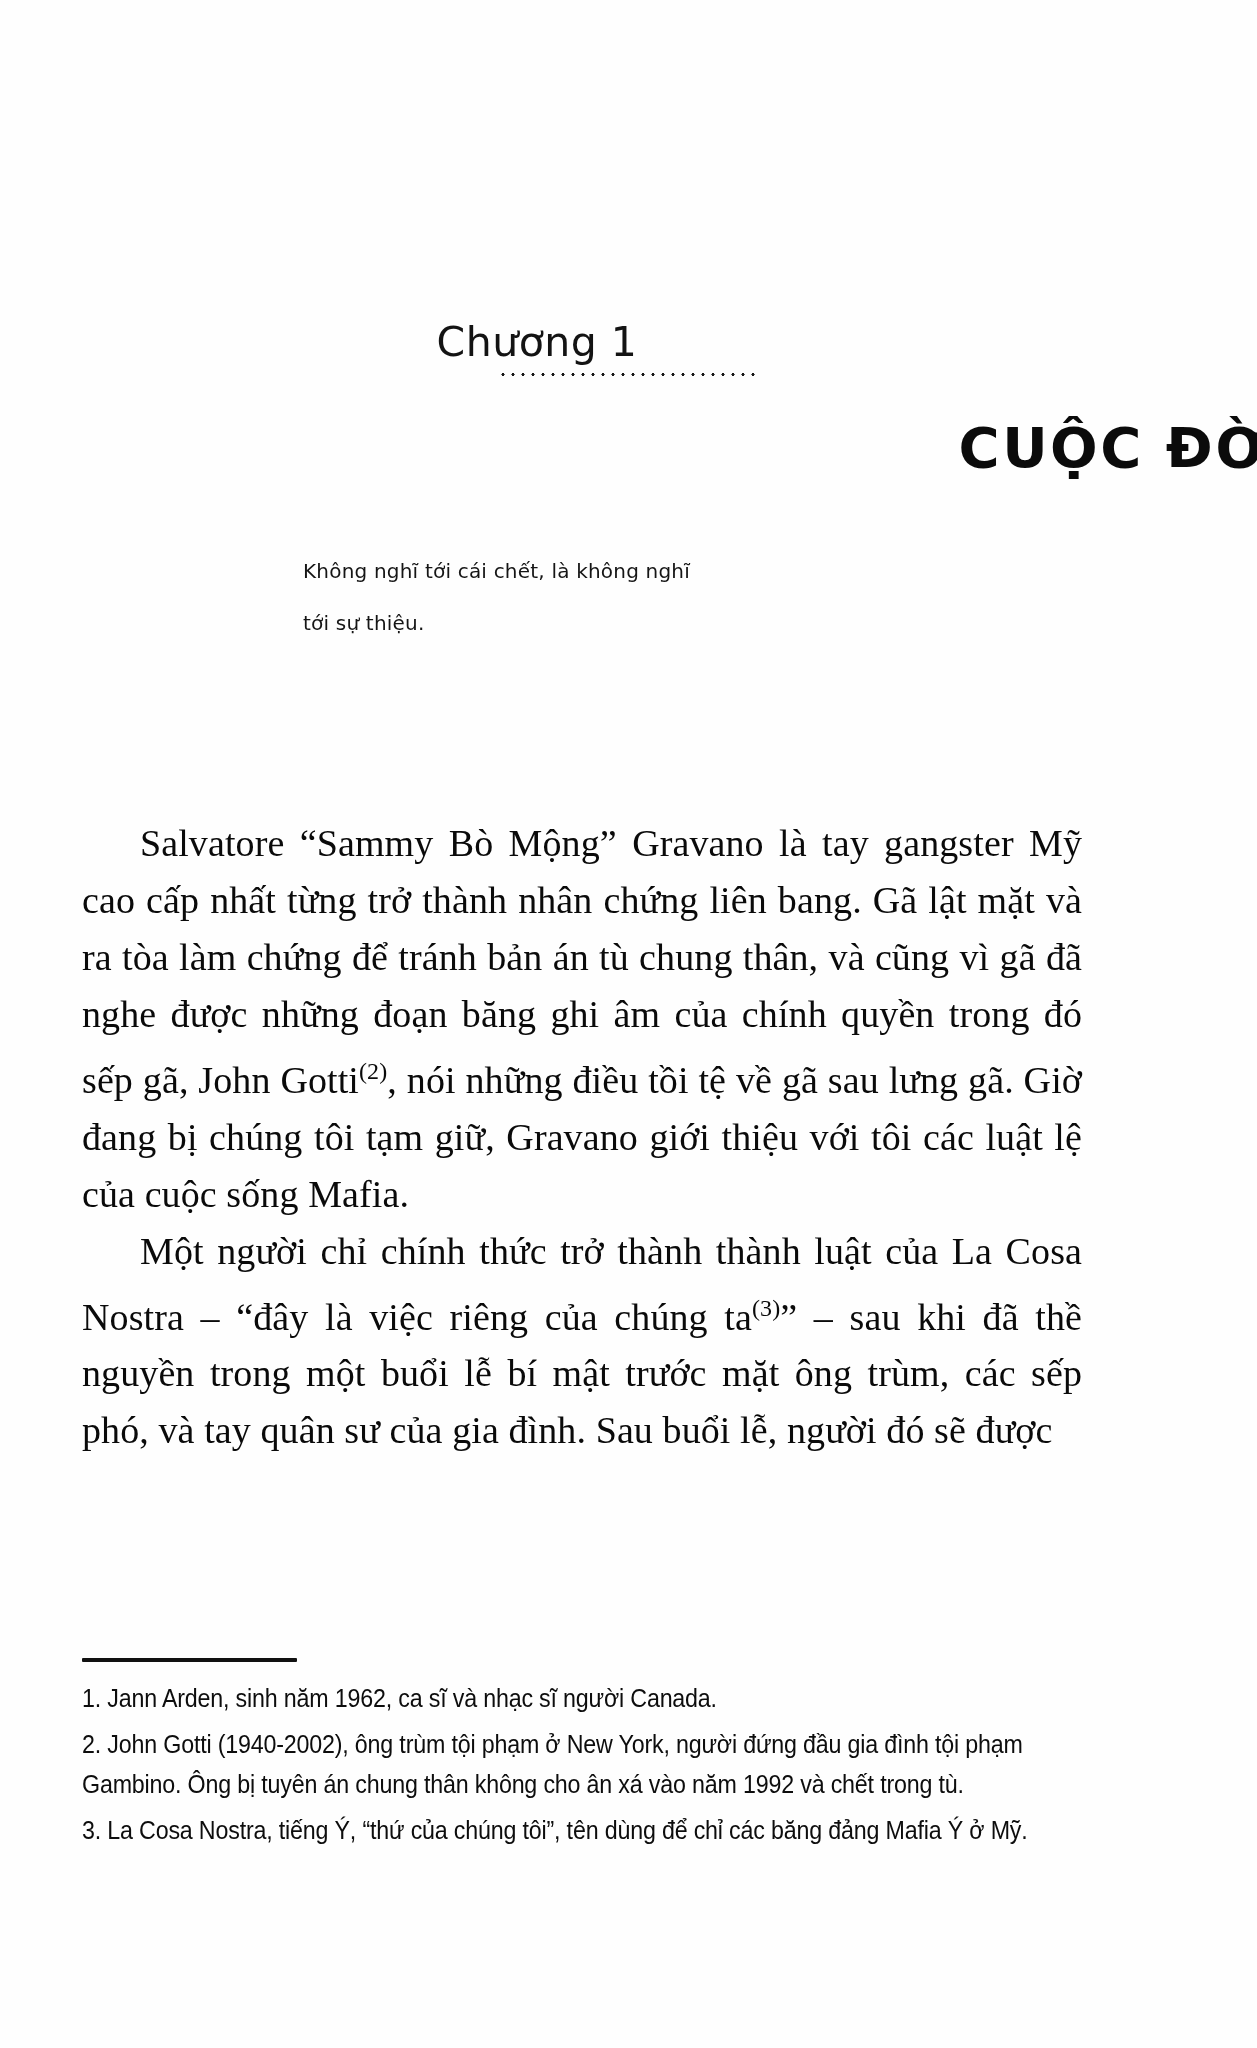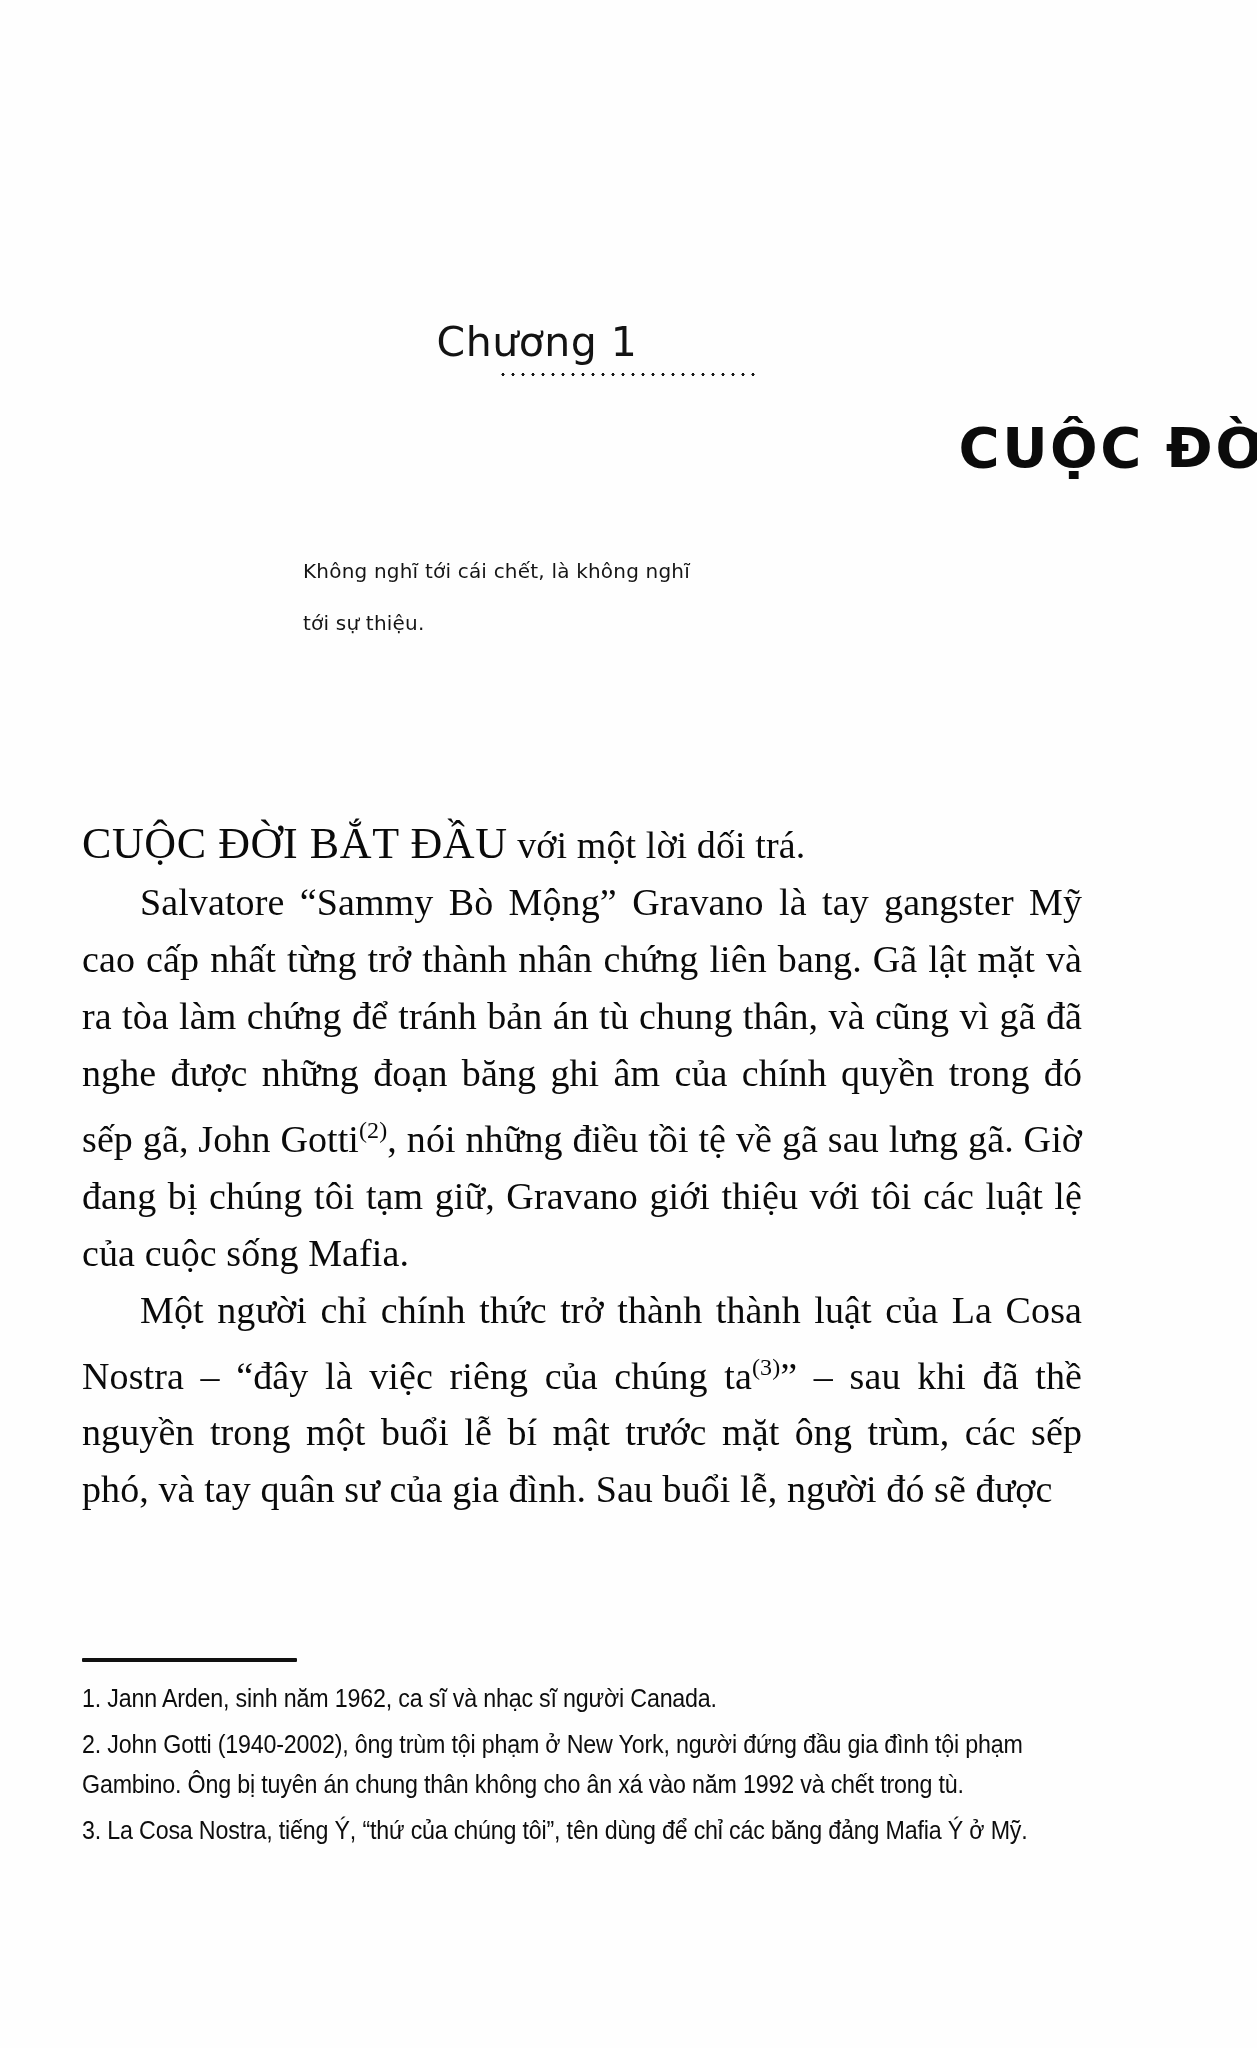--- a/index.html
+++ b/index.html
@@ -167,21 +167,20 @@
   <div class="chapter-dots"></div>
 
   <div class="chapter-title">CUỘC ĐỜI</div>
 
   <div class="epigraph">
     <span>Không nghĩ tới cái chết, là không nghĩ</span>
     <span class="ep-line-2">tới sự thiệu.</span>
   </div>
 
   <div class="body-text">
-    <p class="first"><span class="lead-caps">CUỘC ĐỜI BẮT ĐẦU</span><span> với một lời dối trá.</span></p>
     <p><span>Salvatore “Sammy Bò Mộng” Gravano là tay gangster Mỹ cao cấp nhất từng trở thành nhân chứng liên bang. Gã lật mặt và ra tòa làm chứng để tránh bản án tù chung thân, và cũng vì gã đã nghe được những đoạn băng ghi âm của chính quyền trong đó sếp gã, John Gotti</span><sup class="fn-ref">(2)</sup><span>, nói những điều tồi tệ về gã sau lưng gã. Giờ đang bị chúng tôi tạm giữ, Gravano giới thiệu với tôi các luật lệ của cuộc sống Mafia.</span></p>
     <p><span>Một người chỉ chính thức trở thành thành luật của La Cosa Nostra – “đây là việc riêng của chúng ta</span><sup class="fn-ref">(3)</sup><span>” – sau khi đã thề nguyền trong một buổi lễ bí mật trước mặt ông trùm, các sếp phó, và tay quân sư của gia đình. Sau buổi lễ, người đó sẽ được</span></p>
   </div>
 
   <div class="footnote-area">
     <div class="footnote-rule"></div>
     <div class="footnotes">
       <p>1. Jann Arden, sinh năm 1962, ca sĩ và nhạc sĩ người Canada.</p>
       <p>2. John Gotti (1940-2002), ông trùm tội phạm ở New York, người đứng đầu gia đình tội phạm Gambino. Ông bị tuyên án chung thân không cho ân xá vào năm 1992 và chết trong tù.</p>
       <p>3. La Cosa Nostra, tiếng Ý, “thứ của chúng tôi”, tên dùng để chỉ các băng đảng Mafia Ý ở Mỹ.</p>

